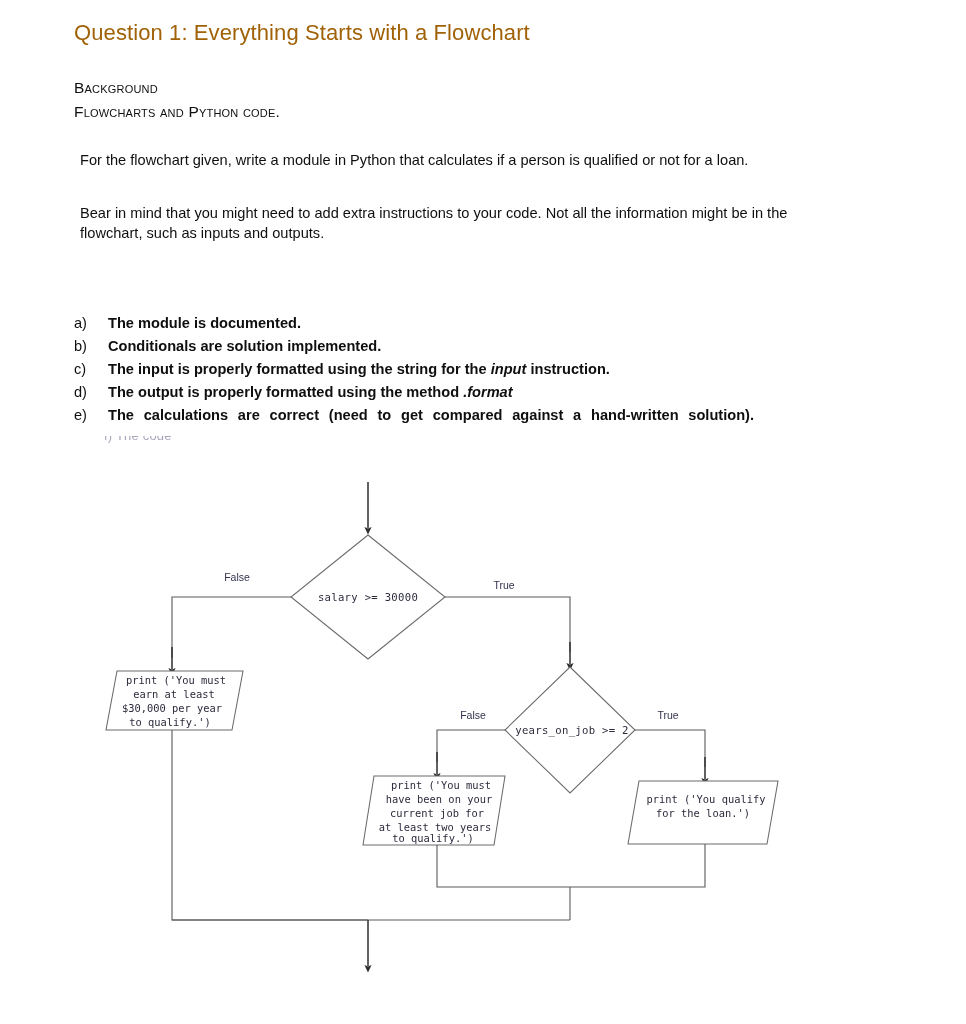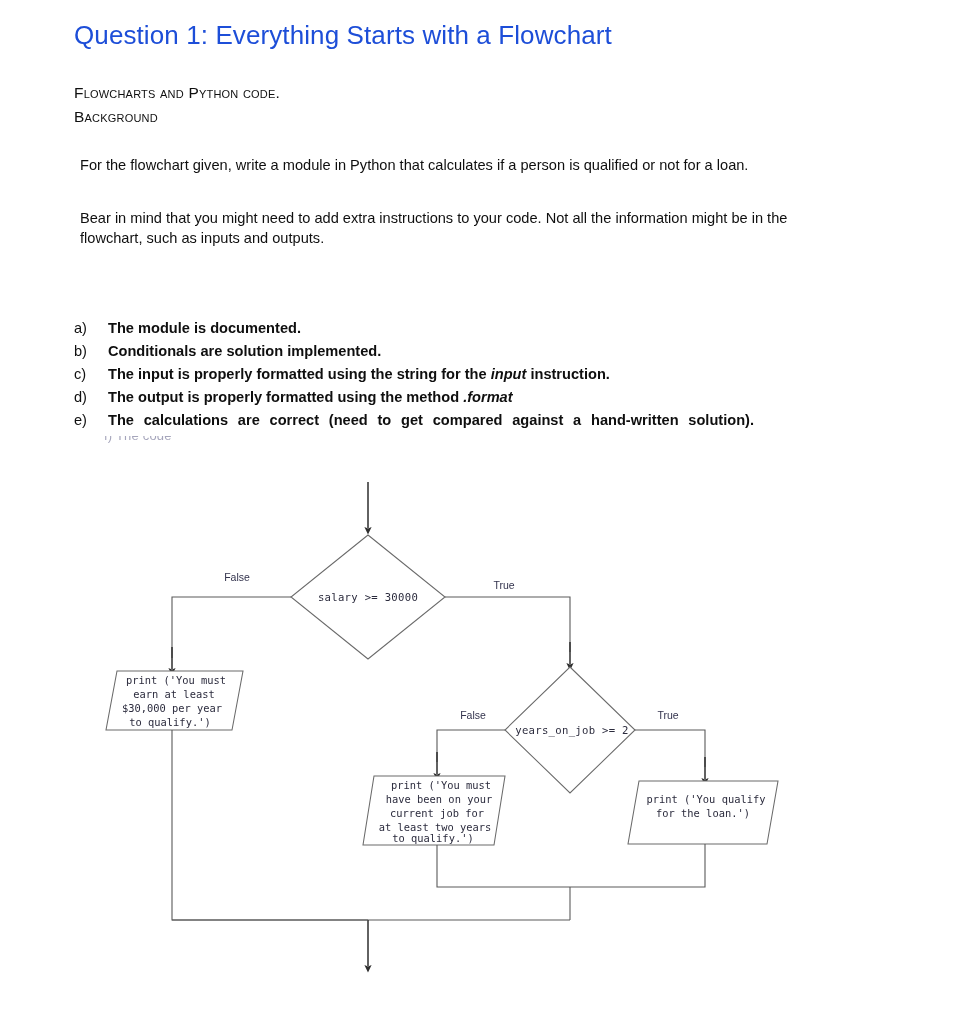--- a/index.html
+++ b/index.html
@@ -23,22 +23,22 @@
 
   
   .doc {
     position: absolute;
     left: 74px;
     top: 20px;
     width: 820px;
   }
 
   .q-title {
-    font-size: 26px;
-    color: #1d4ed8;
+    font-size: 22px;
+    color: #a16207;
     letter-spacing: 0.1px;
     margin: 0 0 30px 0;
     font-weight: normal;
   }
 
   .smallcaps {
     font-size: 15.5px;
     font-variant: small-caps;
     letter-spacing: 0.2px;
     margin: 0;
@@ -148,22 +148,22 @@
 </style>
 </head>
 <body>
 
 <div class="page">
 
   <div class="doc">
 
     <h1 class="q-title">Question 1: Everything Starts with a Flowchart</h1>
 
+    <p class="smallcaps">Background</p>
     <p class="smallcaps">Flowcharts and Python code.</p>
-    <p class="smallcaps">Background</p>
 
     <div class="gap-a"></div>
 
     <p class="para">For the flowchart given, write a module in Python that calculates if a person is qualified or not for a loan.</p>
 
     <div class="gap-b"></div>
 
     <p class="para">Bear in mind that you might need to add extra instructions to your code. Not all the information might be in the flowchart, such as inputs and outputs.</p>
 
     <div class="gap-c"></div>

